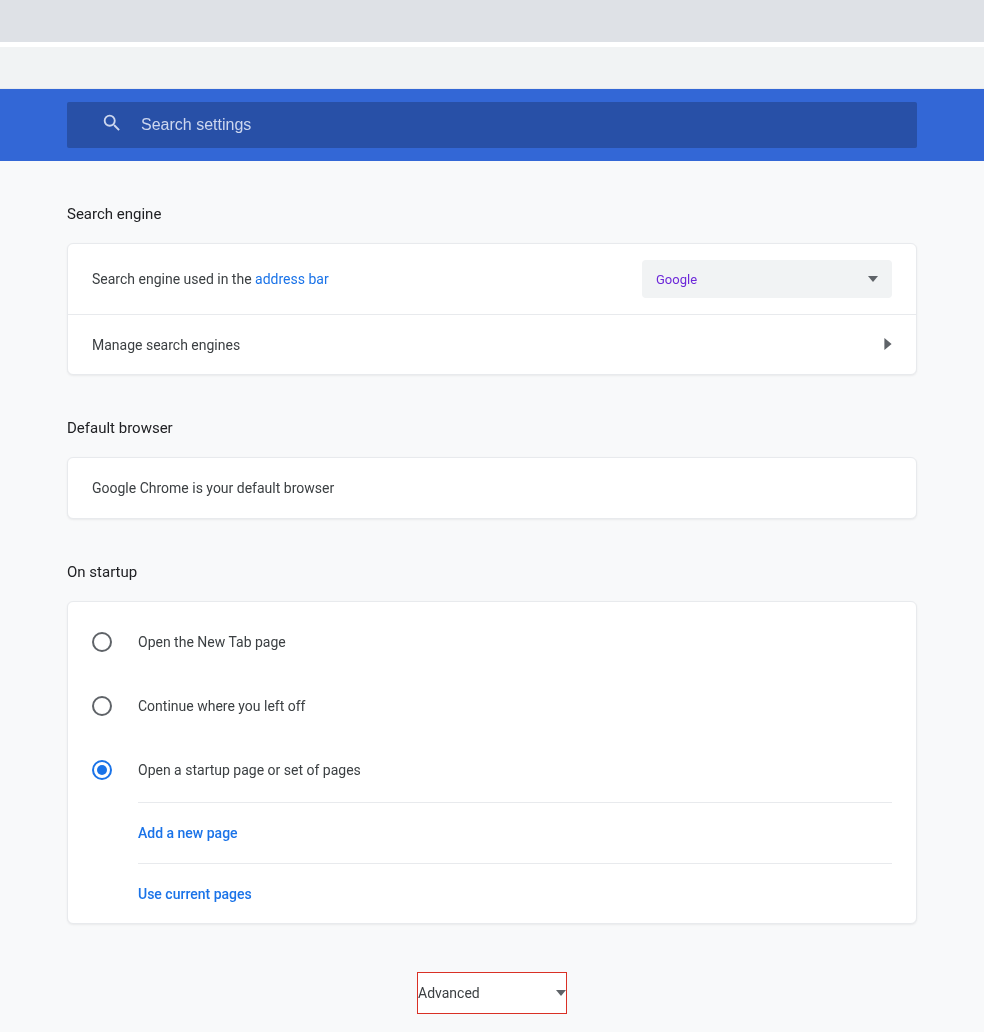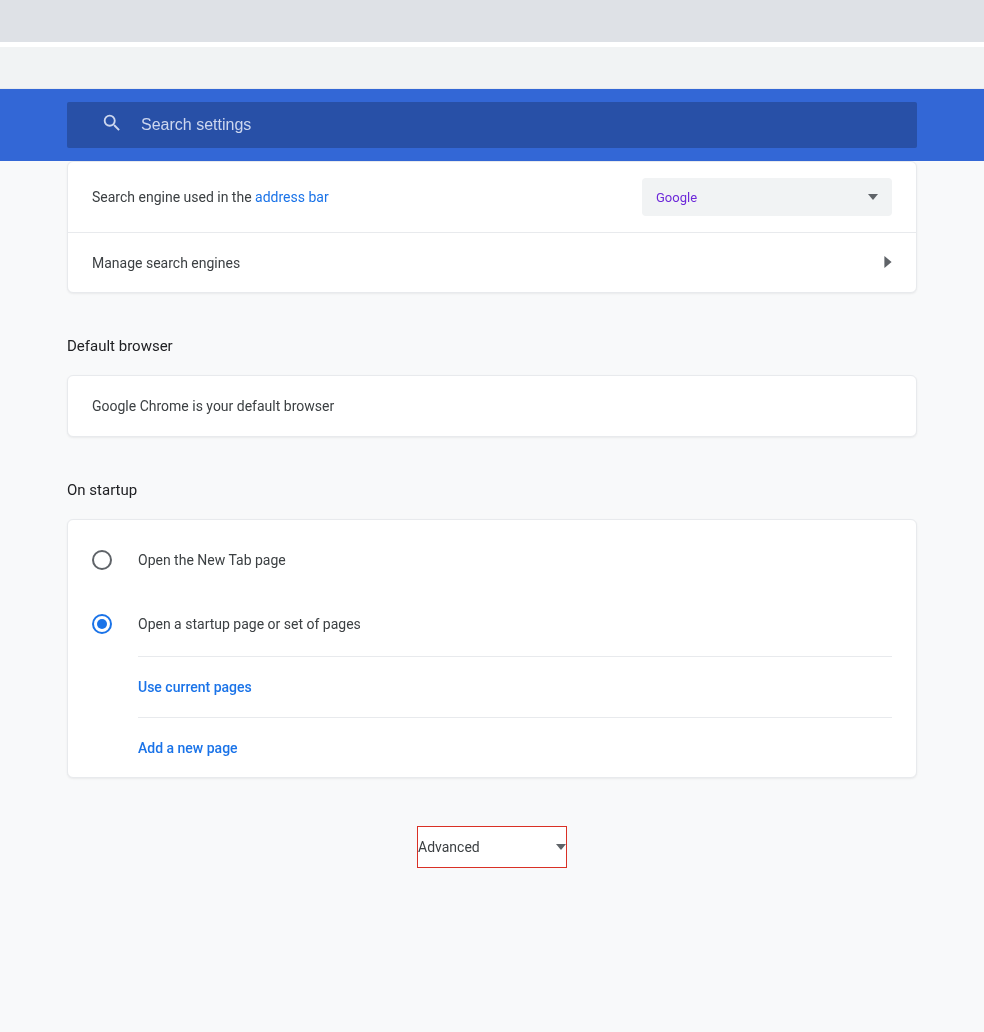--- a/index.html
+++ b/index.html
@@ -92,20 +92,21 @@
       <svg viewBox="0 0 24 24">
           <path d="M15.5 14h-.79l-.28-.27A6.471 6.471 0 0016 9.5 6.5 6.5 0 109.5 16c1.61 0 3.09-.59 4.23-1.57l.27.28v.79l5 4.99L20.49 19l-4.99-5zm-6 0C7.01 14 5 11.99 5 9.5S7.01 5 9.5 5 14 7.01 14 9.5 11.99 14 9.5 14z"></path>
         </svg>
     </span>
     <input type="text" placeholder="Search settings" style="">
   </div>
 </div>
 
 <div class="content">
 
+  <div class="section-title">Search engine</div>
   <div class="card">
     <div class="row">
       <div class="row-text">
         <span>Search engine used in the </span><span class="link">address bar</span>
       </div>
       <div class="select">
         <span class="select-text">Google</span>
         <span class="tri-down"></span>
       </div>
     </div>
@@ -127,32 +128,36 @@
   </div>
 
   <div class="section-title">On startup</div>
   <div class="card startup-card">
 
     <div class="radio-row">
       <span class="radio-circle"></span>
       <span class="radio-label">Open the New Tab page</span>
     </div>
 
+    <div class="radio-row">
+      <span class="radio-circle"></span>
+      <span class="radio-label">Continue where you left off</span>
+    </div>
 
     <div class="radio-row">
       <span class="radio-circle selected"></span>
       <span class="radio-label">Open a startup page or set of pages</span>
     </div>
 
     <div class="sub-links">
       <div class="sub-link-row">
-        <span class="sub-link-text">Use current pages</span>
+        <span class="sub-link-text">Add a new page</span>
       </div>
       <div class="sub-link-row">
-        <span class="sub-link-text">Add a new page</span>
+        <span class="sub-link-text">Use current pages</span>
       </div>
     </div>
 
   </div>
 
   <div class="advanced-wrap">
     <div class="advanced">
       <span class="advanced-text">Advanced</span>
       <span class="tri-down"></span>
     </div>

